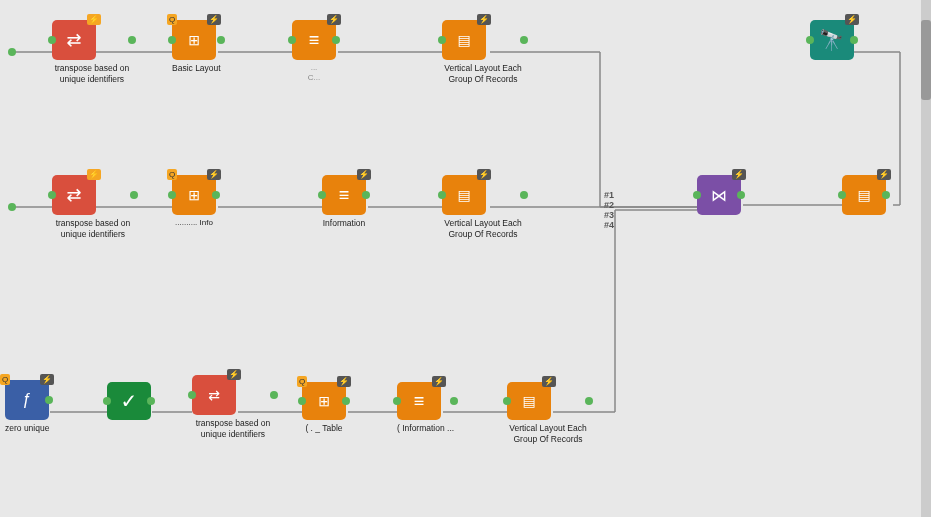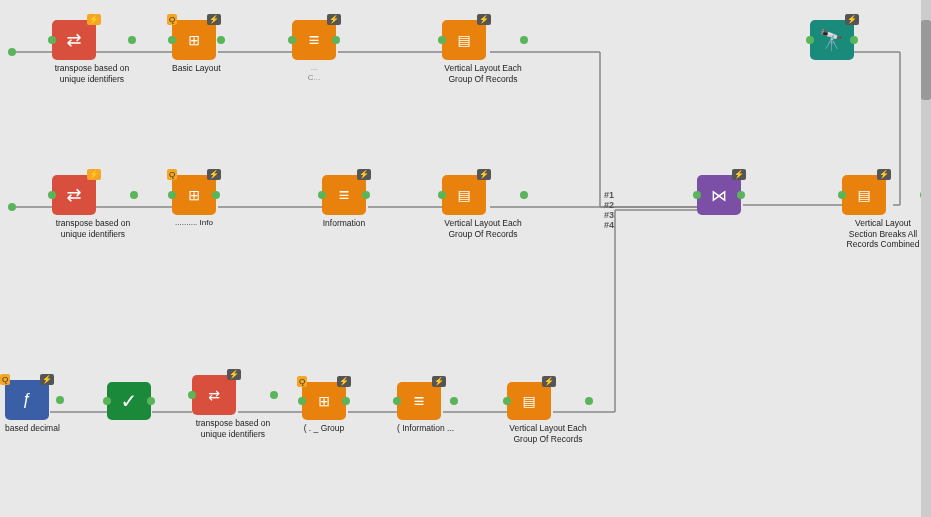--- a/index.html
+++ b/index.html
@@ -246,33 +246,32 @@
 
   <div style="position:absolute;left:842px;top:175px;">
     <div style="position:relative;">
       <div class="icon-box" style="background:#e8820c;width:44px;height:40px;border-radius:5px;display:flex;align-items:center;justify-content:center;color:white;font-size:14px;">
         ▤
         <span style="position:absolute;top:-6px;right:-5px;background:#555;color:white;font-size:8px;padding:1px 2px;border-radius:2px;">⚡</span>
       </div>
       <div style="position:absolute;right:-4px;top:50%;transform:translateY(-50%);width:8px;height:8px;border-radius:50%;background:#5ab55a;"></div>
       <div style="position:absolute;left:-4px;top:50%;transform:translateY(-50%);width:8px;height:8px;border-radius:50%;background:#5ab55a;"></div>
     </div>
-    <div class="lbl">Vertical Layout Section Breaks All Records Combined</div>
   </div>
 
   <div style="position:absolute;left:5px;top:380px;">
     <div style="position:relative;">
       <div class="icon-box" style="background:#3a5fa6;width:44px;height:40px;border-radius:5px;display:flex;align-items:center;justify-content:center;color:white;font-size:16px;">
         ƒ
         <span style="position:absolute;top:-6px;left:-5px;background:#f5a623;color:#333;font-size:8px;padding:1px 2px;border-radius:2px;">Q</span>
         <span style="position:absolute;top:-6px;right:-5px;background:#555;color:white;font-size:8px;padding:1px 2px;border-radius:2px;">⚡</span>
       </div>
       <div style="position:absolute;right:-4px;top:50%;transform:translateY(-50%);width:8px;height:8px;border-radius:50%;background:#5ab55a;"></div>
     </div>
-    <div class="lbl">based decimal</div>
+    <div class="lbl">zero unique</div>
   </div>
 
   <div style="position:absolute;left:107px;top:382px;">
     <div style="position:relative;">
       <div class="icon-box" style="background:#1a8a3a;width:44px;height:38px;border-radius:5px;display:flex;align-items:center;justify-content:center;color:white;font-size:20px;">
         ✓
       </div>
       <div style="position:absolute;right:-4px;top:50%;transform:translateY(-50%);width:8px;height:8px;border-radius:50%;background:#5ab55a;"></div>
       <div style="position:absolute;left:-4px;top:50%;transform:translateY(-50%);width:8px;height:8px;border-radius:50%;background:#5ab55a;"></div>
     </div>
@@ -293,21 +292,21 @@
   <div style="position:absolute;left:302px;top:382px;">
     <div style="position:relative;">
       <div class="icon-box" style="background:#e8820c;width:44px;height:38px;border-radius:5px;display:flex;align-items:center;justify-content:center;color:white;font-size:14px;">
         ⊞
         <span style="position:absolute;top:-6px;left:-5px;background:#f5a623;color:#333;font-size:8px;padding:1px 2px;border-radius:2px;">Q</span>
         <span style="position:absolute;top:-6px;right:-5px;background:#555;color:white;font-size:8px;padding:1px 2px;border-radius:2px;">⚡</span>
       </div>
       <div style="position:absolute;right:-4px;top:50%;transform:translateY(-50%);width:8px;height:8px;border-radius:50%;background:#5ab55a;"></div>
       <div style="position:absolute;left:-4px;top:50%;transform:translateY(-50%);width:8px;height:8px;border-radius:50%;background:#5ab55a;"></div>
     </div>
-    <div class="lbl">( . _ Group</div>
+    <div class="lbl">( . _ Table</div>
   </div>
 
   <div style="position:absolute;left:397px;top:382px;">
     <div style="position:relative;">
       <div class="icon-box" style="background:#e8820c;width:44px;height:38px;border-radius:5px;display:flex;align-items:center;justify-content:center;color:white;font-size:18px;">
         ≡
         <span style="position:absolute;top:-6px;right:-5px;background:#555;color:white;font-size:8px;padding:1px 2px;border-radius:2px;">⚡</span>
       </div>
       <div style="position:absolute;right:-4px;top:50%;transform:translateY(-50%);width:8px;height:8px;border-radius:50%;background:#5ab55a;"></div>
       <div style="position:absolute;left:-4px;top:50%;transform:translateY(-50%);width:8px;height:8px;border-radius:50%;background:#5ab55a;"></div>

